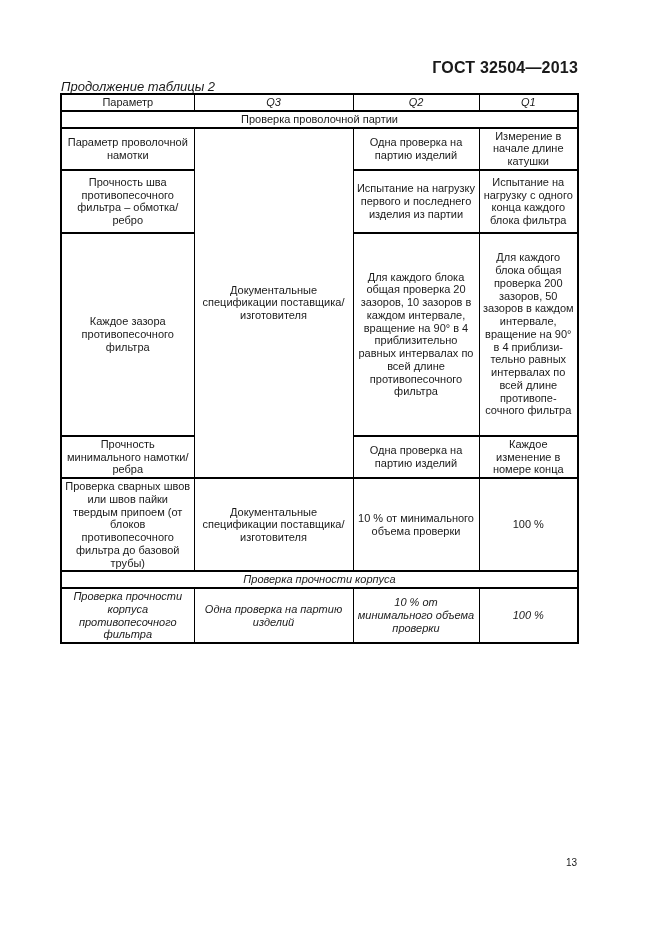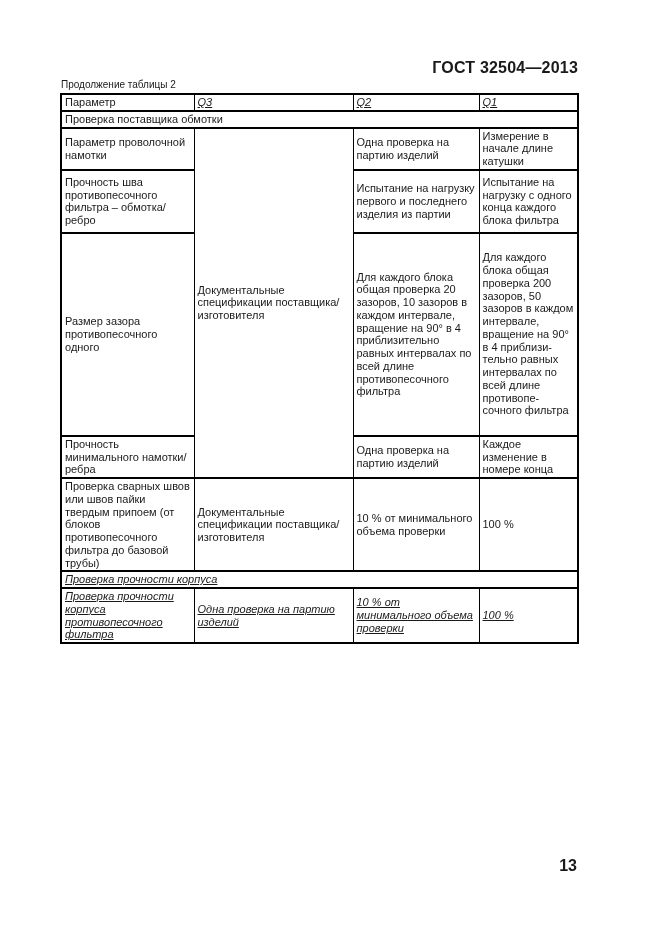--- a/index.html
+++ b/index.html
@@ -10,49 +10,48 @@
     font-family: "Liberation Sans", "DejaVu Sans", sans-serif;
     position: relative;
     overflow: hidden;
   }
   .gost-code {
     position: absolute; top: 59px; right: 83px;
     font-size: 16px; font-weight: 700; letter-spacing: 0.2px;
   }
   .tbl-caption {
     position: absolute; top: 79px; left: 61px;
-    font-size: 10px; 
+    font-size: 13px; font-style: italic;
   }
   table.tbl {
     position: absolute; top: 93px; left: 60px;
     width: 517px;
     border-collapse: collapse; table-layout: fixed;
     font-size: 11px; line-height: 1.16;
     border: 2px solid #000;
   }
   table.tbl td {
     border: 1px solid #000;
     border-top: 2px solid #000;
     border-bottom: 2px solid #000;
-    text-align: left; vertical-align: middle;
+    text-align: center; vertical-align: middle;
     padding: 1px 3px;
   }
-  .it { font-style: italic; text-decoration: underline; }
+  .it { font-style: italic; }
   tr.h-head td { height: 12px; }
   tr.h-span td { height: 11px; }
   tr.h-r1 td { height: 35px; }
   tr.h-r2 td { height: 59px; }
   tr.h-r3 td { height: 199px; }
   tr.h-r4 td { height: 33px; }
   tr.h-r5 td { height: 86px; }
   tr.h-r6 td { height: 44px; }
   .page-number {
     position: absolute; top: 857px; right: 84px;
-    font-size: 16px;
-    font-weight: bold;
+    font-size: 10px;
   }
 </style>
 </head>
 <body>
 
 <div class="page">
 
   <div class="gost-code">ГОСТ 32504—2013</div>
 
   <div class="tbl-caption">Продолжение таблицы 2</div>
@@ -66,38 +65,38 @@
     </colgroup>
     <tbody>
       <tr class="h-head">
         <td>Параметр</td>
         <td class="it">Q3</td>
         <td class="it">Q2</td>
         <td class="it">Q1</td>
       </tr>
 
       <tr class="h-span">
-        <td colspan="4">Проверка поставщика обмотки</td>
+        <td colspan="4">Проверка проволочной партии</td>
       </tr>
 
       <tr class="h-r1">
         <td>Параметр проволочной намотки</td>
         <td rowspan="4">Документальные спецификации поставщика/​изготовителя</td>
         <td>Одна проверка на партию изделий</td>
         <td>Измерение в начале длине катушки</td>
       </tr>
 
       <tr class="h-r2">
         <td>Прочность шва противопесочного фильтра – обмотка/ребро</td>
         <td>Испытание на нагрузку первого и последнего изделия из партии</td>
         <td>Испытание на нагрузку с одного конца каждого блока фильтра</td>
       </tr>
 
       <tr class="h-r3">
-        <td>Размер зазора противопесочного одного</td>
+        <td>Каждое зазора противопесочного фильтра</td>
         <td>Для каждого блока общая проверка 20 зазоров, 10 зазоров в каждом интервале, вращение на 90° в 4 приблизительно равных интервалах по всей длине противопесочного фильтра</td>
         <td>Для каждого блока общая проверка 200 зазоров, 50 зазоров в каждом интервале, вращение на 90° в 4 приблизи­тельно равных интервалах по всей длине противопе­сочного фильтра</td>
       </tr>
 
       <tr class="h-r4">
         <td>Прочность минимального намотки/ребра</td>
         <td>Одна проверка на партию изделий</td>
         <td>Каждое изменение в номере конца</td>
       </tr>
 

